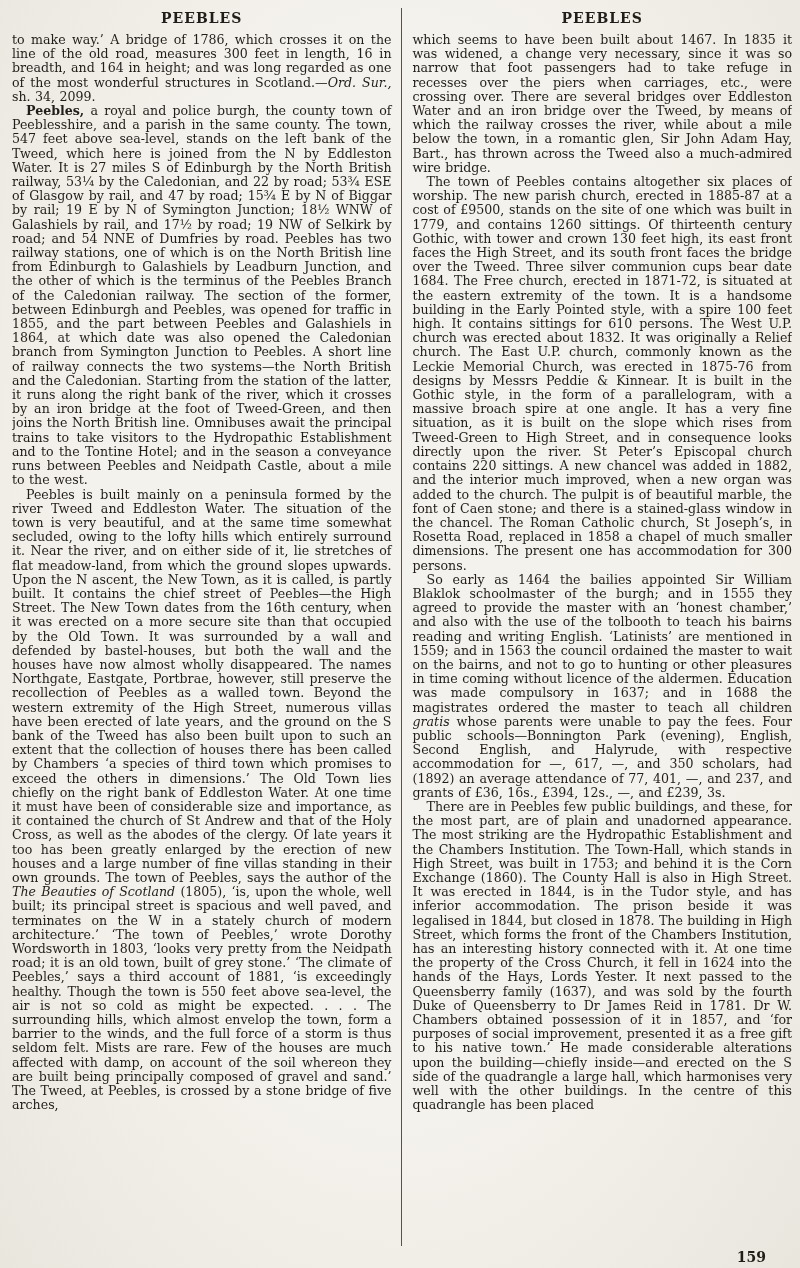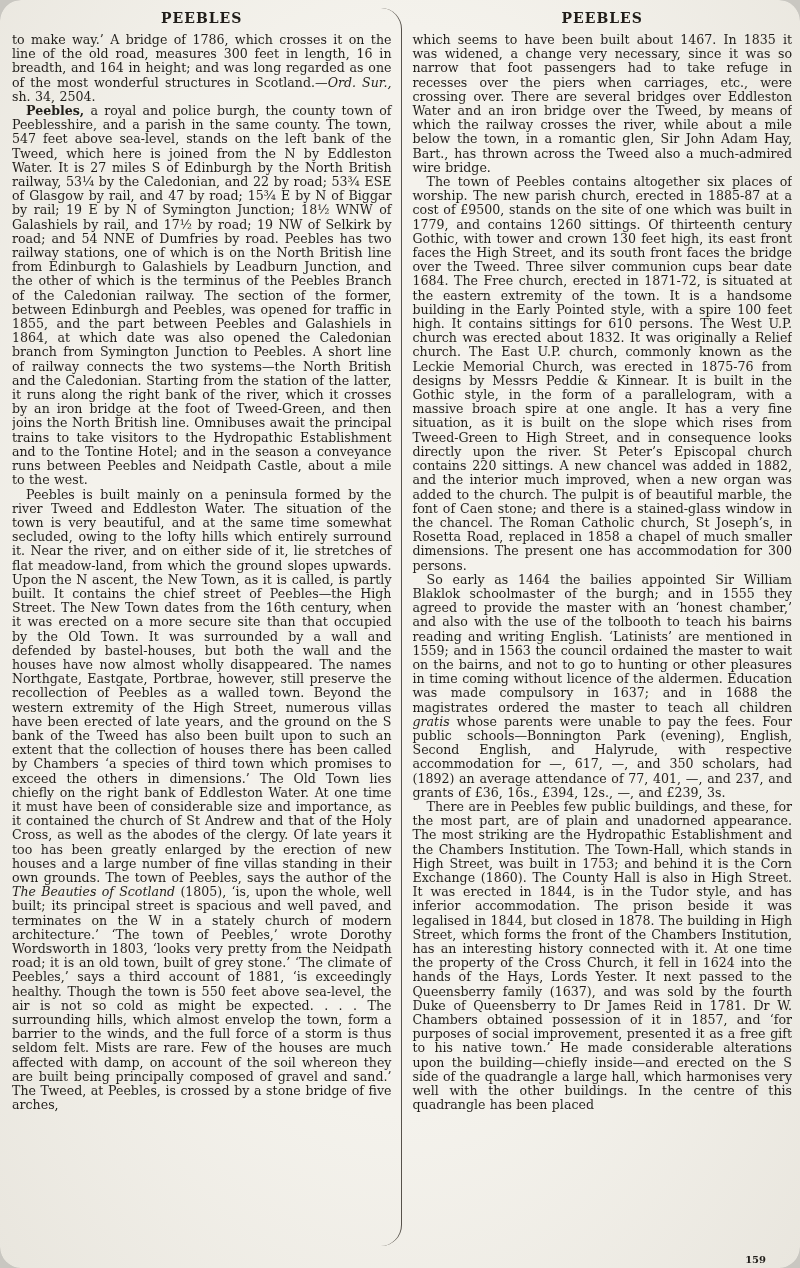--- a/index.html
+++ b/index.html
@@ -1,15 +1,15 @@
 <!DOCTYPE html>
 <html><head>
 <meta charset="utf-8">
 <style>
-  * { margin: 0; padding: 0; box-sizing: border-box; border-radius: 21px; }
+  * { margin: 0; padding: 0; box-sizing: border-box; }
   html, body { background: #c9c7c1; }
   body { font-family: "DejaVu Serif", "Liberation Serif", serif; }
   .page {
     width: 800px; height: 1268px;
     margin: 0 auto;
     background: radial-gradient(ellipse at 50% 45%, #f4f2ec 55%, #e9e6de 100%);
     color: #211e1a;
     position: relative;
     overflow: hidden;
     padding: 8px 8px 22px 12px;
@@ -27,33 +27,33 @@
     text-align: justify;
     font-size: 12.6px;
     line-height: 14.2px;
     word-spacing: 0.4px;
   }
   .para.indent { text-indent: 14px; }
   .it { font-style: italic; }
   .bd { font-weight: bold; }
   .page-number {
     position: absolute; bottom: 3px; right: 34px;
-    font-size: 10px; font-weight: bold;
+    font-size: 14px; font-weight: bold;
   }
 </style>
 </head>
 <body>
 
 <div class="page">
   <div class="cols">
 
     <div class="col col-left">
       <div class="col-header">PEEBLES</div>
       <div class="col-body">
-          <p class="para"><span>to make way.’  A bridge of 1786, which crosses it on the line of the old road, measures 300 feet in length, 16 in breadth, and 164 in height; and was long regarded as one of the most wonderful structures in Scotland.—</span><span class="it">Ord. Sur.,</span><span> sh. 34, 2504.</span></p>
+          <p class="para"><span>to make way.’  A bridge of 1786, which crosses it on the line of the old road, measures 300 feet in length, 16 in breadth, and 164 in height; and was long regarded as one of the most wonderful structures in Scotland.—</span><span class="it">Ord. Sur.,</span><span> sh. 34, 2099.</span></p>
           <p class="para indent"><span class="bd">Peebles,</span><span> a royal and police burgh, the county town of Peeblesshire, and a parish in the same county.  The town, 547 feet above sea-level, stands on the left bank of the Tweed, which here is joined from the N by Eddleston Water.  It is 27 miles S of Edinburgh by the North British railway, 53¼ by the Caledonian, and 22 by road; 53¾ ESE of Glasgow by rail, and 47 by road; 15¾ E by N of Biggar by rail; 19 E by N of Symington Junction; 18½ WNW of Galashiels by rail, and 17½ by road; 19 NW of Selkirk by road; and 54 NNE of Dumfries by road.  Peebles has two railway stations, one of which is on the North British line from Edinburgh to Galashiels by Leadburn Junction, and the other of which is the terminus of the Peebles Branch of the Caledonian railway.  The section of the former, between Edinburgh and Peebles, was opened for traffic in 1855, and the part between Peebles and Galashiels in 1864, at which date was also opened the Caledonian branch from Symington Junction to Peebles.  A short line of railway connects the two systems—the North British and the Caledonian.  Starting from the station of the latter, it runs along the right bank of the river, which it crosses by an iron bridge at the foot of Tweed-Green, and then joins the North British line.  Omnibuses await the principal trains to take visitors to the Hydropathic Establishment and to the Tontine Hotel; and in the season a conveyance runs between Peebles and Neidpath Castle, about a mile to the west.</span></p>
           <p class="para indent"><span>Peebles is built mainly on a peninsula formed by the river Tweed and Eddleston Water.  The situation of the town is very beautiful, and at the same time somewhat secluded, owing to the lofty hills which entirely surround it.  Near the river, and on either side of it, lie stretches of flat meadow-land, from which the ground slopes upwards.  Upon the N ascent, the New Town, as it is called, is partly built.  It contains the chief street of Peebles—the High Street.  The New Town dates from the 16th century, when it was erected on a more secure site than that occupied by the Old Town.  It was surrounded by a wall and defended by bastel-houses, but both the wall and the houses have now almost wholly disappeared.  The names Northgate, Eastgate, Portbrae, however, still preserve the recollection of Peebles as a walled town.  Beyond the western extremity of the High Street, numerous villas have been erected of late years, and the ground on the S bank of the Tweed has also been built upon to such an extent that the collection of houses there has been called by Chambers ‘a species of third town which promises to exceed the others in dimensions.’  The Old Town lies chiefly on the right bank of Eddleston Water.  At one time it must have been of considerable size and importance, as it contained the church of St Andrew and that of the Holy Cross, as well as the abodes of the clergy.  Of late years it too has been greatly enlarged by the erection of new houses and a large number of fine villas standing in their own grounds.  The town of Peebles, says the author of the </span><span class="it">The Beauties of Scotland</span><span> (1805), ‘is, upon the whole, well built; its principal street is spacious and well paved, and terminates on the W in a stately church of modern architecture.’  ‘The town of Peebles,’ wrote Dorothy Wordsworth in 1803, ‘looks very pretty from the Neidpath road; it is an old town, built of grey stone.’  ‘The climate of Peebles,’ says a third account of 1881, ‘is exceedingly healthy.  Though the town is 550 feet above sea-level, the air is not so cold as might be expected. . . .  The surrounding hills, which almost envelop the town, form a barrier to the winds, and the full force of a storm is thus seldom felt.  Mists are rare.  Few of the houses are much affected with damp, on account of the soil whereon they are built being principally composed of gravel and sand.’  The Tweed, at Peebles, is crossed by a stone bridge of five arches,</span></p>
         </div>
     </div>
 
     <div class="col col-right">
       <div class="col-header">PEEBLES</div>
       <div class="col-body">
           <p class="para"><span>which seems to have been built about 1467.  In 1835 it was widened, a change very necessary, since it was so narrow that foot passengers had to take refuge in recesses over the piers when carriages, etc., were crossing over.  There are several bridges over Eddleston Water and an iron bridge over the Tweed, by means of which the railway crosses the river, while about a mile below the town, in a romantic glen, Sir John Adam Hay, Bart., has thrown across the Tweed also a much-admired wire bridge.</span></p>
           <p class="para indent"><span>The town of Peebles contains altogether six places of worship.  The new parish church, erected in 1885-87 at a cost of £9500, stands on the site of one which was built in 1779, and contains 1260 sittings.  Of thirteenth century Gothic, with tower and crown 130 feet high, its east front faces the High Street, and its south front faces the bridge over the Tweed.  Three silver communion cups bear date 1684.  The Free church, erected in 1871-72, is situated at the eastern extremity of the town.  It is a handsome building in the Early Pointed style, with a spire 100 feet high.  It contains sittings for 610 persons.  The West U.P. church was erected about 1832.  It was originally a Relief church.  The East U.P. church, commonly known as the Leckie Memorial Church, was erected in 1875-76 from designs by Messrs Peddie &amp; Kinnear.  It is built in the Gothic style, in the form of a parallelogram, with a massive broach spire at one angle.  It has a very fine situation, as it is built on the slope which rises from Tweed-Green to High Street, and in consequence looks directly upon the river.  St Peter’s Episcopal church contains 220 sittings.  A new chancel was added in 1882, and the interior much improved, when a new organ was added to the church.  The pulpit is of beautiful marble, the font of Caen stone; and there is a stained-glass window in the chancel.  The Roman Catholic church, St Joseph’s, in Rosetta Road, replaced in 1858 a chapel of much smaller dimensions.  The present one has accommodation for 300 persons.</span></p>

